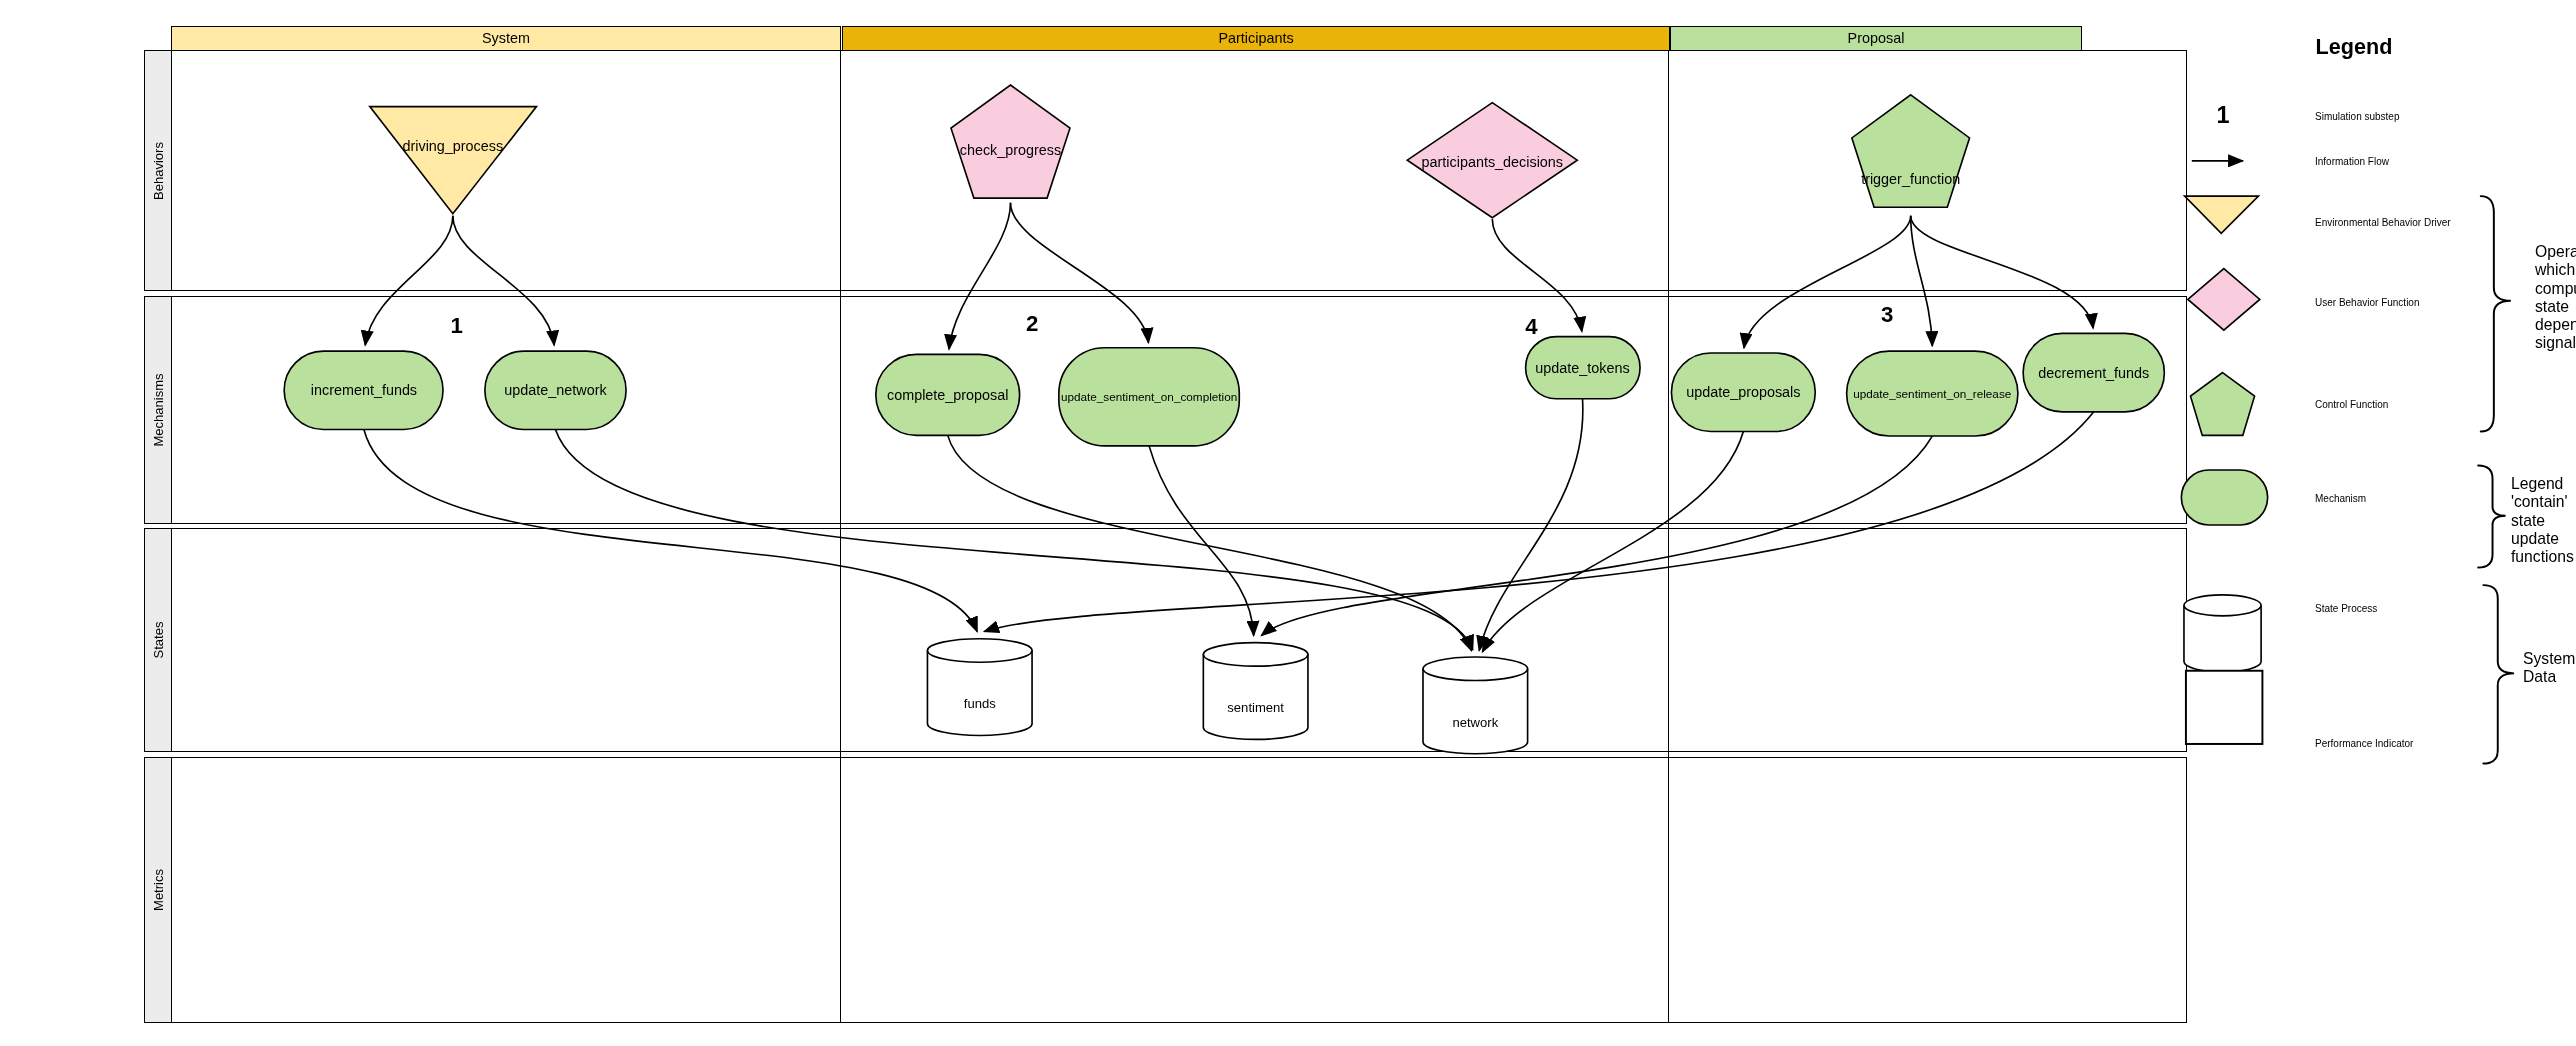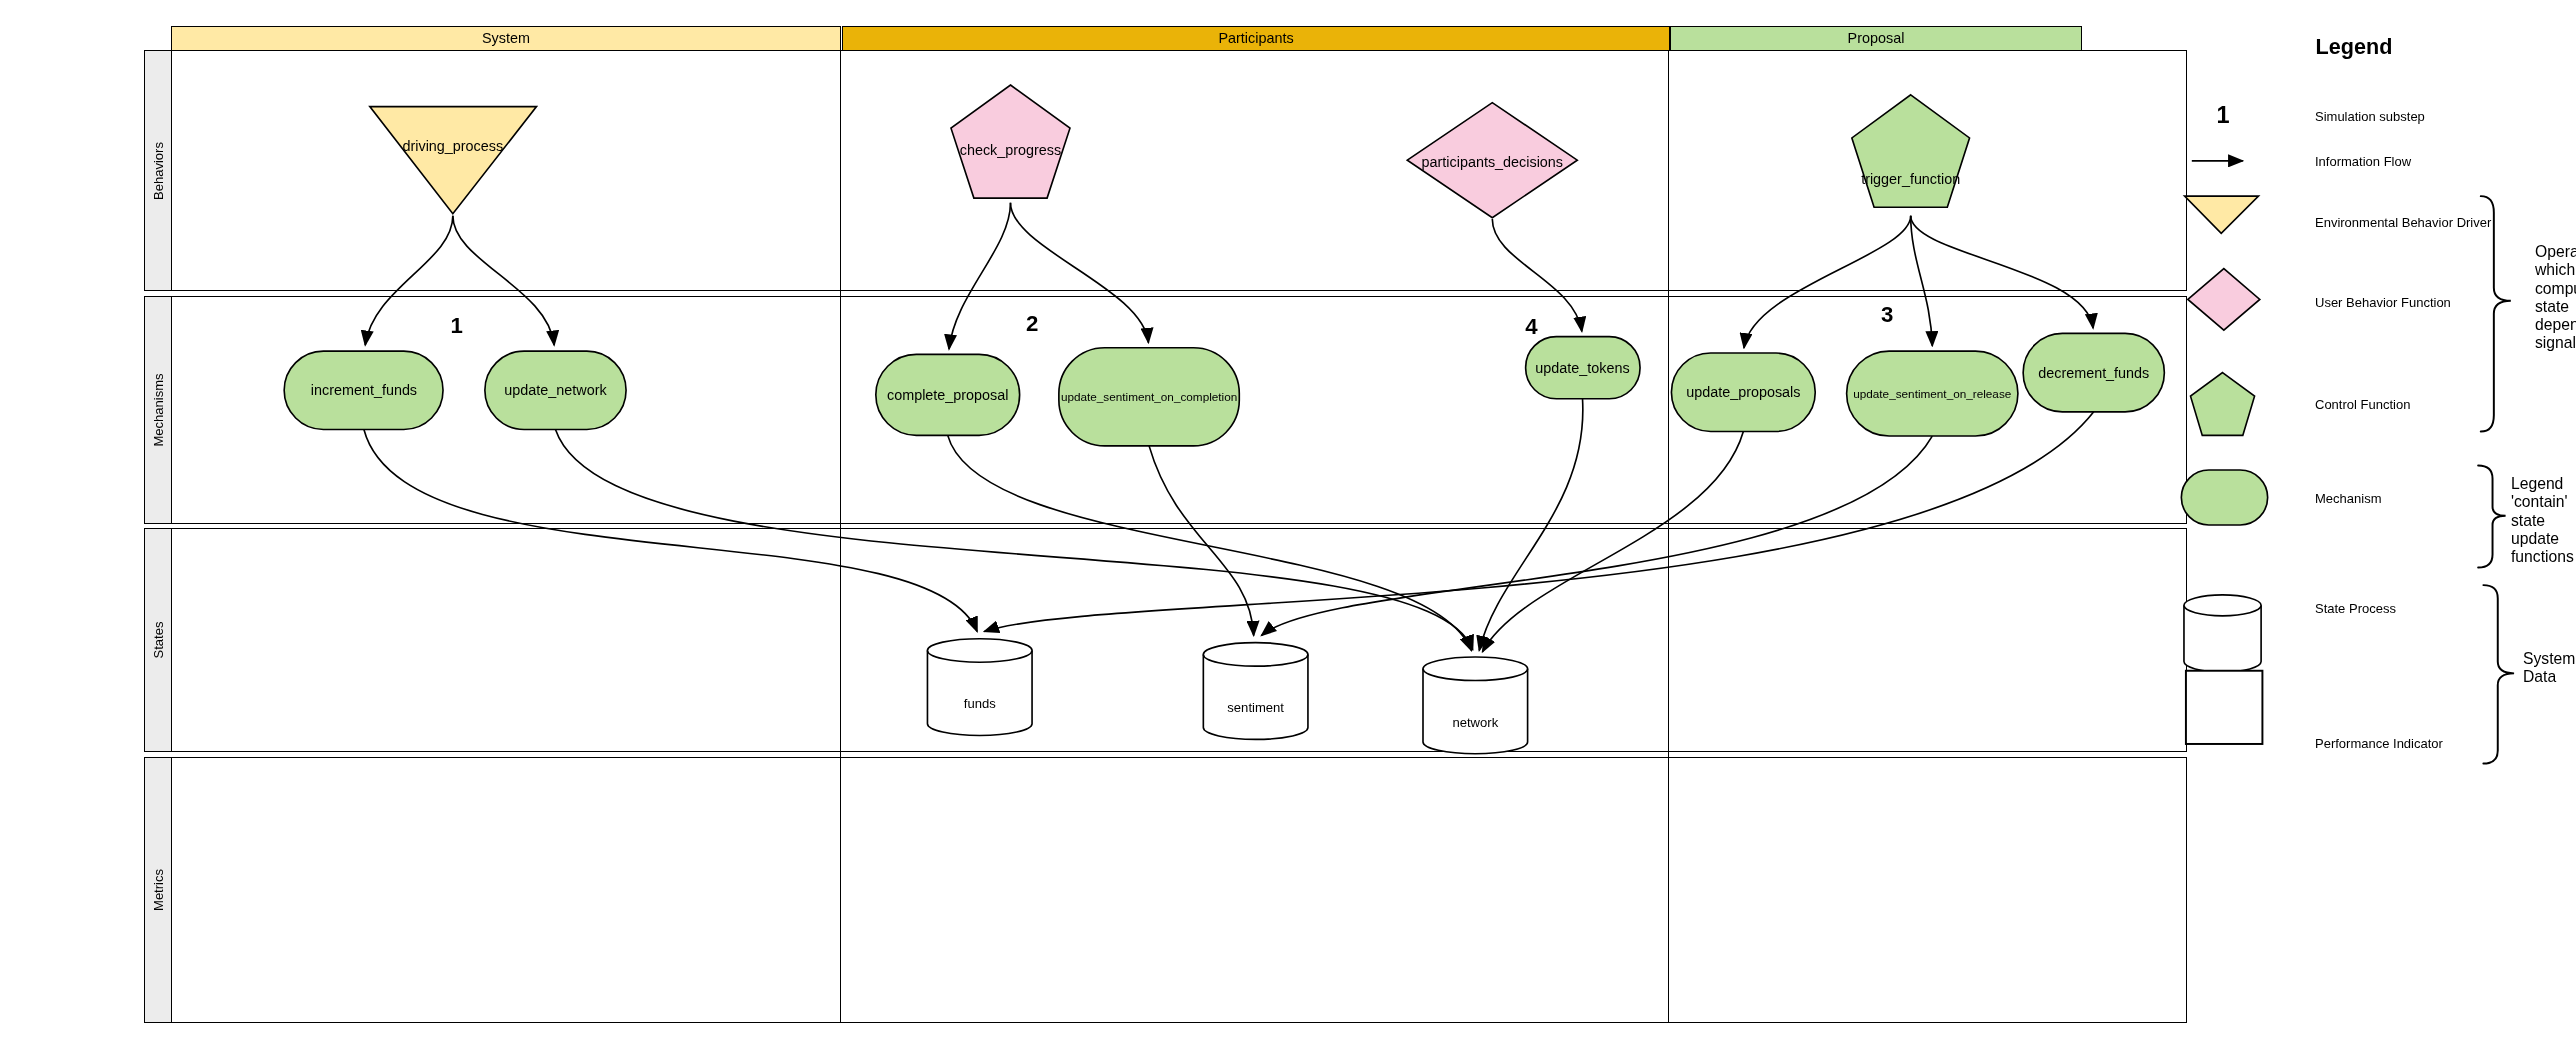--- a/index.html
+++ b/index.html
@@ -33,21 +33,21 @@
   
   .vline{position:absolute;top:50px;height:972px;width:1.3px;background:#000}
   .vl-1{left:840px}.vl-2{left:1668px}
   
   #overlay{position:absolute;left:0;top:0}
   
   .legend-title{position:absolute;left:2269px;top:34px;width:170px;text-align:center;
                 font-size:21.6px;font-weight:bold}
   .legend-num{position:absolute;left:2200px;top:102px;width:46px;text-align:center;
               font-size:23.5px;font-weight:bold}
-  .litem{position:absolute;left:2315px;transform:translateY(-50%);font-size:13px;
+  .litem{position:absolute;left:2315px;transform:translateY(-50%);font-size:10px;
          white-space:nowrap}
   .li-sim{top:116px}.li-info{top:161px}.li-env{top:222px}.li-user{top:302px}
   .li-ctrl{top:404px}.li-mech{top:498px}.li-state{top:608px}.li-perf{top:743px}
   .ann{position:absolute;font-size:15.7px;line-height:18.3px;white-space:nowrap}
   .ann-operators{left:2535px;top:243px}
   .ann-contain{left:2511px;top:475px}
   .ann-sysdata{left:2523px;top:650px}
   svg text{font-family:"Liberation Sans",sans-serif}
   .nodelbl{font-size:22px}
   .nodelbl-sm{font-size:18px}

